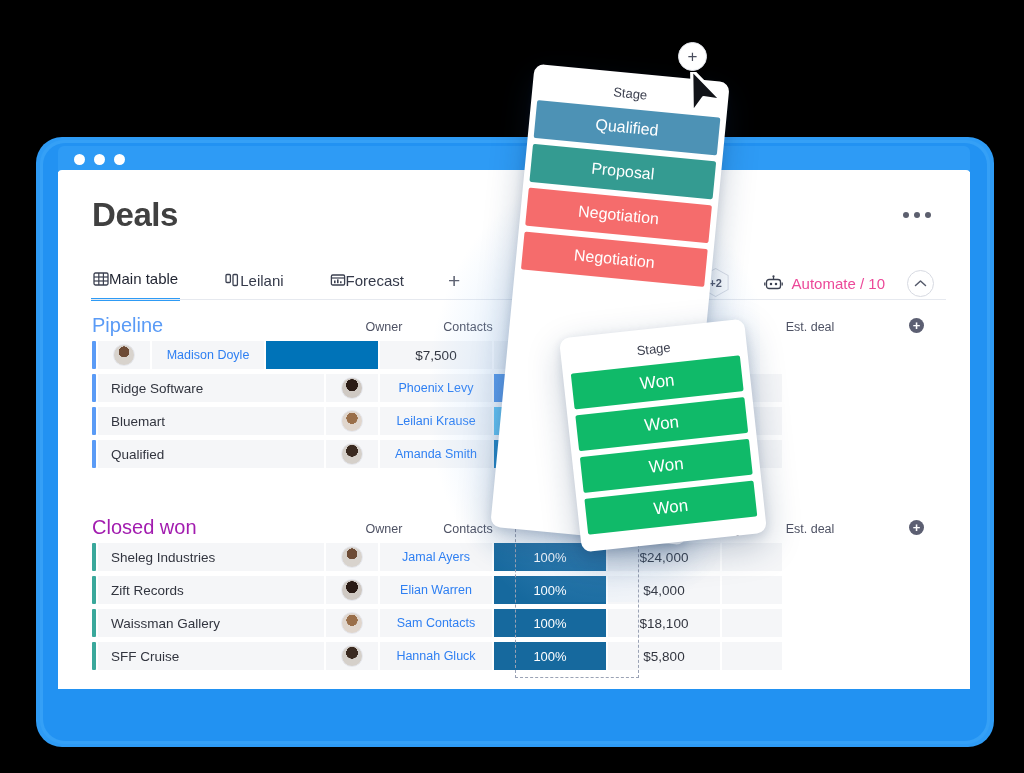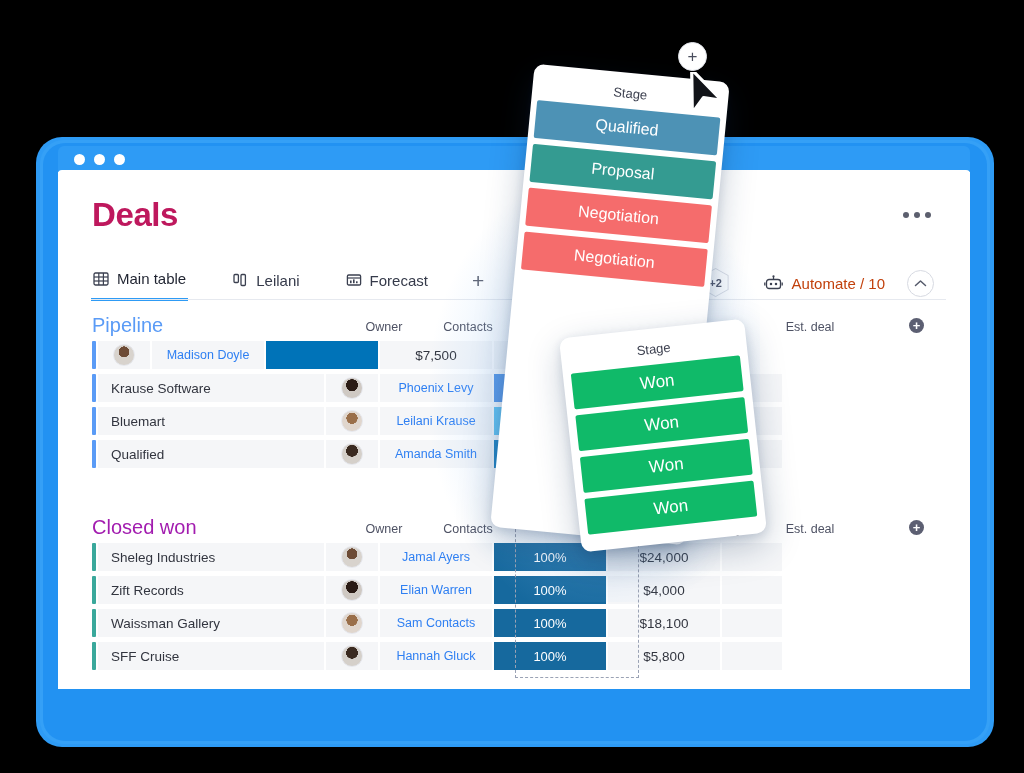--- a/index.html
+++ b/index.html
@@ -54,35 +54,35 @@
   
   .app {
     position: absolute;
     left: 58px; top: 172px;
     width: 912px; height: 517px;
     overflow: hidden;
     background: #fff;
   }
   .page-title {
     position: absolute; left: 34px; top: 24px;
-    font-size: 33px; font-weight: 700; color: #be185d;
+    font-size: 33px; font-weight: 700; color: #404040;
     letter-spacing: -0.4px;
   }
   .dots-menu {
     position: absolute; right: 39px; top: 40px;
     display: flex; gap: 5px; cursor: pointer;
   }
   .dots-menu i { width: 6px; height: 6px; border-radius: 50%; background: #5c5f6e; display: block; }
 
   .tabs {
     position: absolute; left: 33px; top: 94px;
     display: flex; align-items: center; gap: 0;
   }
   .tab {
-    display: flex; align-items: center; gap: 8px;
+    display: flex; align-items: center; 
     font-size: 15px; color: #353a4a;
     padding: 4px 2px 11px 2px;
     margin-right: 42px;
     cursor: pointer;
     white-space: nowrap;
   }
   .tab.active { border-bottom: 3px solid #2e9bf5; color: #1f2330; }
   .tab-plus { font-size: 21px; color: #5c6070; cursor: pointer; padding-bottom: 6px; }
   .tabs-rule {
     position: absolute; left: 33px; top: 127px; width: 855px; height: 1px;
@@ -107,21 +107,21 @@
     display: flex; align-items: center; justify-content: center;
     font-size: 11px; color: #4c5064; font-weight: 600;
   }
   .hexa-ring {
     position: absolute; left: 17px; top: 0; width: 26px; height: 29px;
     clip-path: polygon(50% 0%, 100% 25%, 100% 75%, 50% 100%, 0% 75%, 0% 25%);
     background: #d9dce4;
   }
   .automate {
     display: flex; align-items: center; gap: 9px;
-    font-size: 15px; color: #c2410c; cursor: pointer; white-space: nowrap;
+    font-size: 15px; color: #ec4899; cursor: pointer; white-space: nowrap;
   }
   .collapse-btn {
     width: 27px; height: 27px; border-radius: 50%;
     border: 1px solid #d7dae2; background: #fff;
     display: flex; align-items: center; justify-content: center; cursor: pointer;
   }
 
   
   .group { position: absolute; left: 0; width: 912px; }
   .group-title {
@@ -311,21 +311,21 @@
         <span class="cell owner">
             <span class="avatar-img" style="background:radial-gradient(circle at 50% 34%, #6d4b35 0 32%, #d8d3cd 33% 100%);"></span>
           </span>
         <span class="cell contact">Madison Doyle</span>
         <span class="cell prob" style="background:#0073b8;"></span>
         <span class="cell deal">$7,500</span>
         <span class="cell blank"></span>
       </div>
       <div class="row" style="top:60px;">
         <span class="cell-accent" style="background:#5a9bf6;"></span>
-        <span class="cell name">Krause Software</span>
+        <span class="cell name">Ridge Software</span>
         <span class="cell owner">
             <span class="avatar-img" style="background:radial-gradient(circle at 50% 36%, #2a1b15 0 36%, #cfc9c3 37% 100%);"></span>
           </span>
         <span class="cell contact">Phoenix Levy</span>
         <span class="cell prob" style="background:#4a90e8;"></span>
         <span class="cell deal">$10,000</span>
         <span class="cell blank"></span>
       </div>
       <div class="row" style="top:93px;">
         <span class="cell-accent" style="background:#5a9bf6;"></span>

